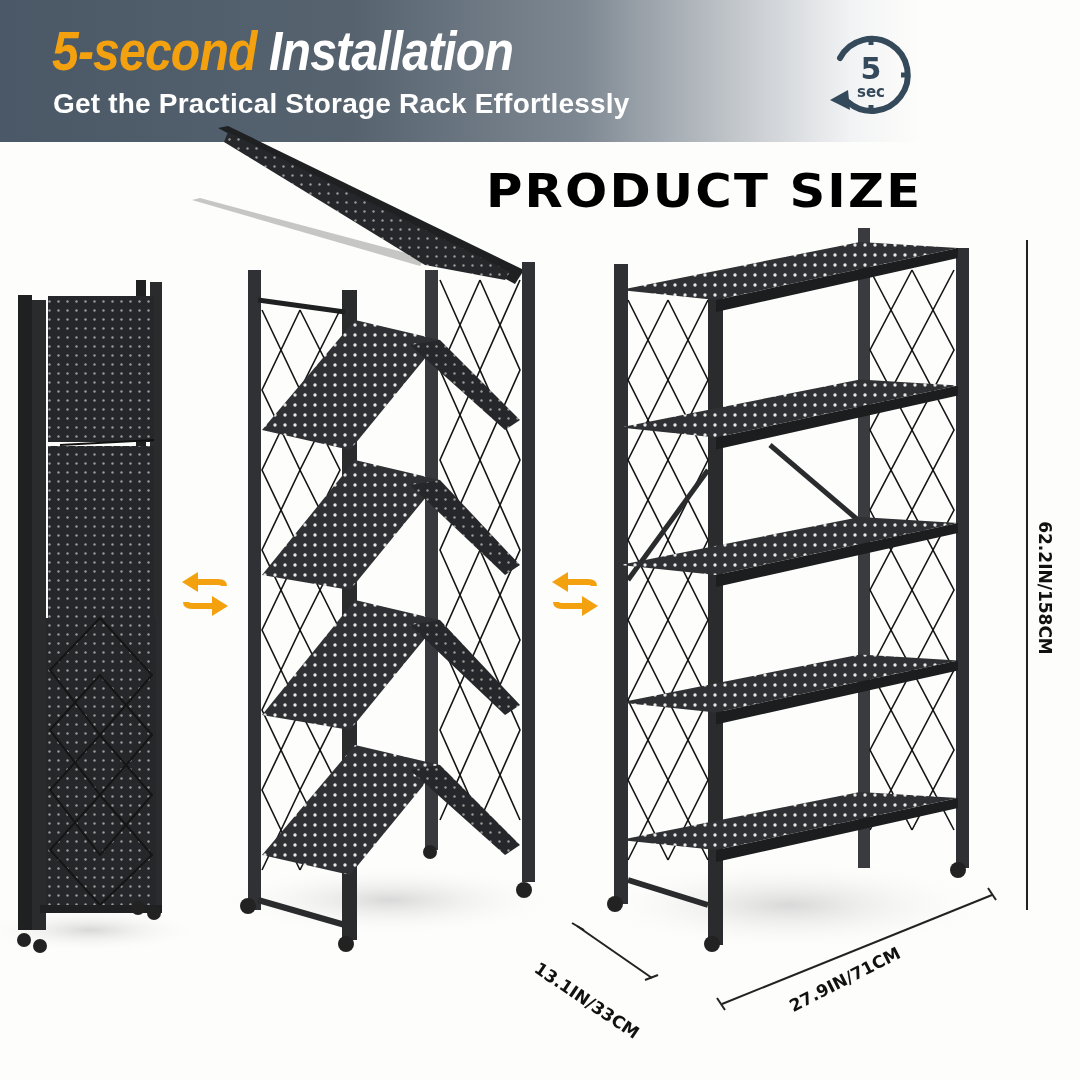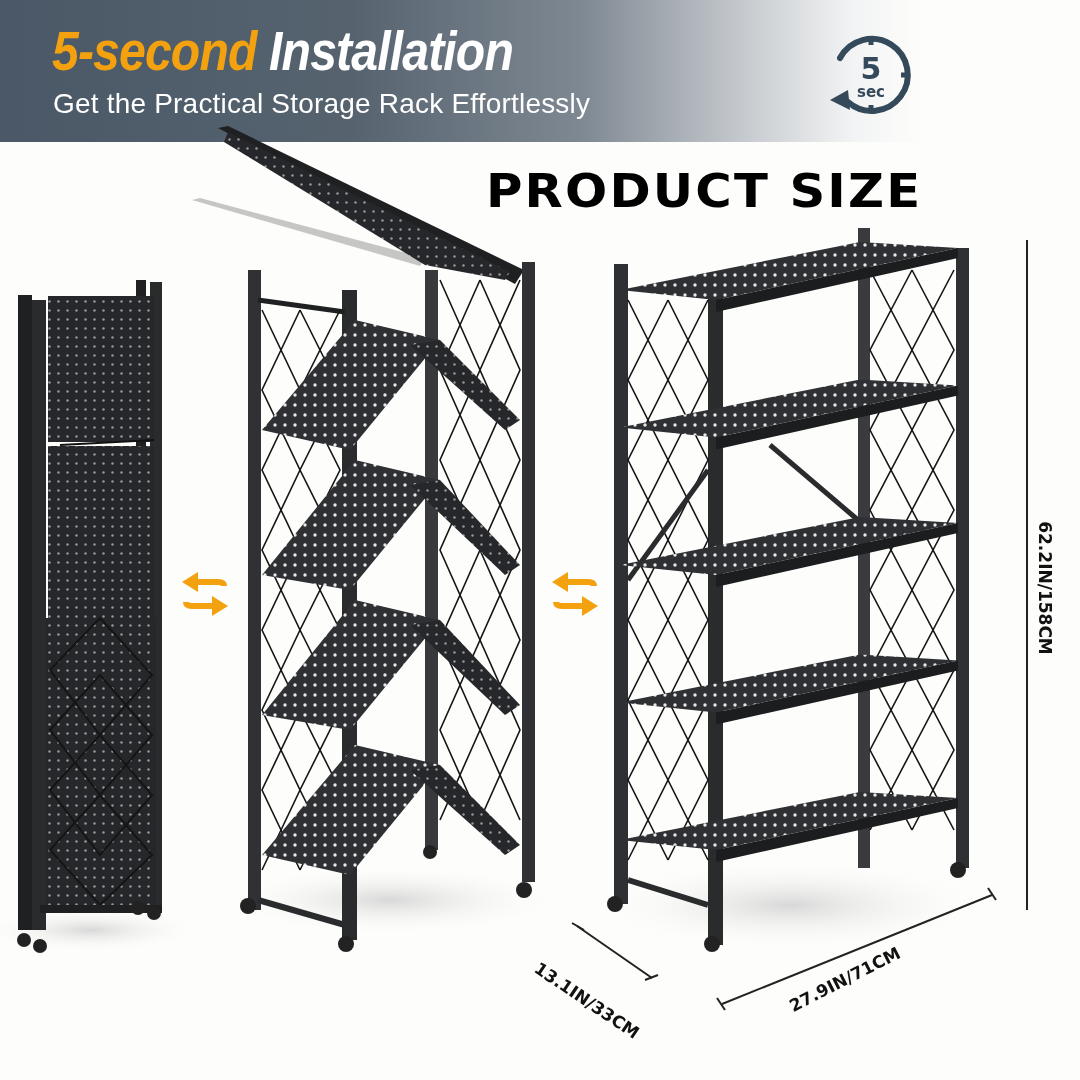--- a/index.html
+++ b/index.html
@@ -2,21 +2,21 @@
 <html><head>
 <meta charset="utf-8">
 <style>
   html, body { margin:0; padding:0; }
   body { width:1080px; height:1080px; background:#fdfdfb; position:relative; overflow:hidden; font-family:"Liberation Sans", sans-serif; }
   .banner { position:absolute; left:0; top:0; width:1002px; height:142px;
     background:linear-gradient(90deg,#4a5867 0%,#56636f 35%,#7e8892 58%,#c9cdd1 75%,#f2f3f4 85%,#fdfdfb 92%); }
   .title { position:absolute; left:52px; top:18px; font-size:56px; font-weight:bold; font-style:italic; letter-spacing:-1px; transform:scaleX(0.86); transform-origin:left top; white-space:nowrap; }
   .title .accent { color:#f3a10f; }
   .title .rest { color:#ffffff; }
-  .subtitle { position:absolute; left:53px; top:88px; font-size:28px; color:#ffffff; white-space:nowrap; letter-spacing:0.2px; }
+  .subtitle { position:absolute; left:53px; top:88px; font-size:28px; color:#ffffff; white-space:nowrap; letter-spacing:0.2px;font-weight:bold; }
   .timer { position:absolute; left:826px; top:30px; width:90px; height:90px; }
   .psize { position:absolute; left:486px; top:164px; font-family:"DejaVu Sans", sans-serif; font-weight:bold; font-size:46px; color:#000; letter-spacing:2px; white-space:nowrap; transform:scaleX(1.08); transform-origin:left top; }
   .stage { position:absolute; left:0; top:0; width:1080px; height:1080px; }
   .dim { position:absolute; font-family:"DejaVu Sans", sans-serif; font-weight:bold; color:#111; font-size:17px; white-space:nowrap; }
   .dim-h { left:960px; top:578px; transform:rotate(90deg); transform-origin:center; width:170px; text-align:center; }
   .dim-d { left:542px; top:958px; transform:rotate(34deg); transform-origin:left top; }
   .dim-w { left:786px; top:998px; transform:rotate(-27deg); transform-origin:left top; }
   .swap { position:absolute; width:50px; height:46px; }
 </style>
 </head>

